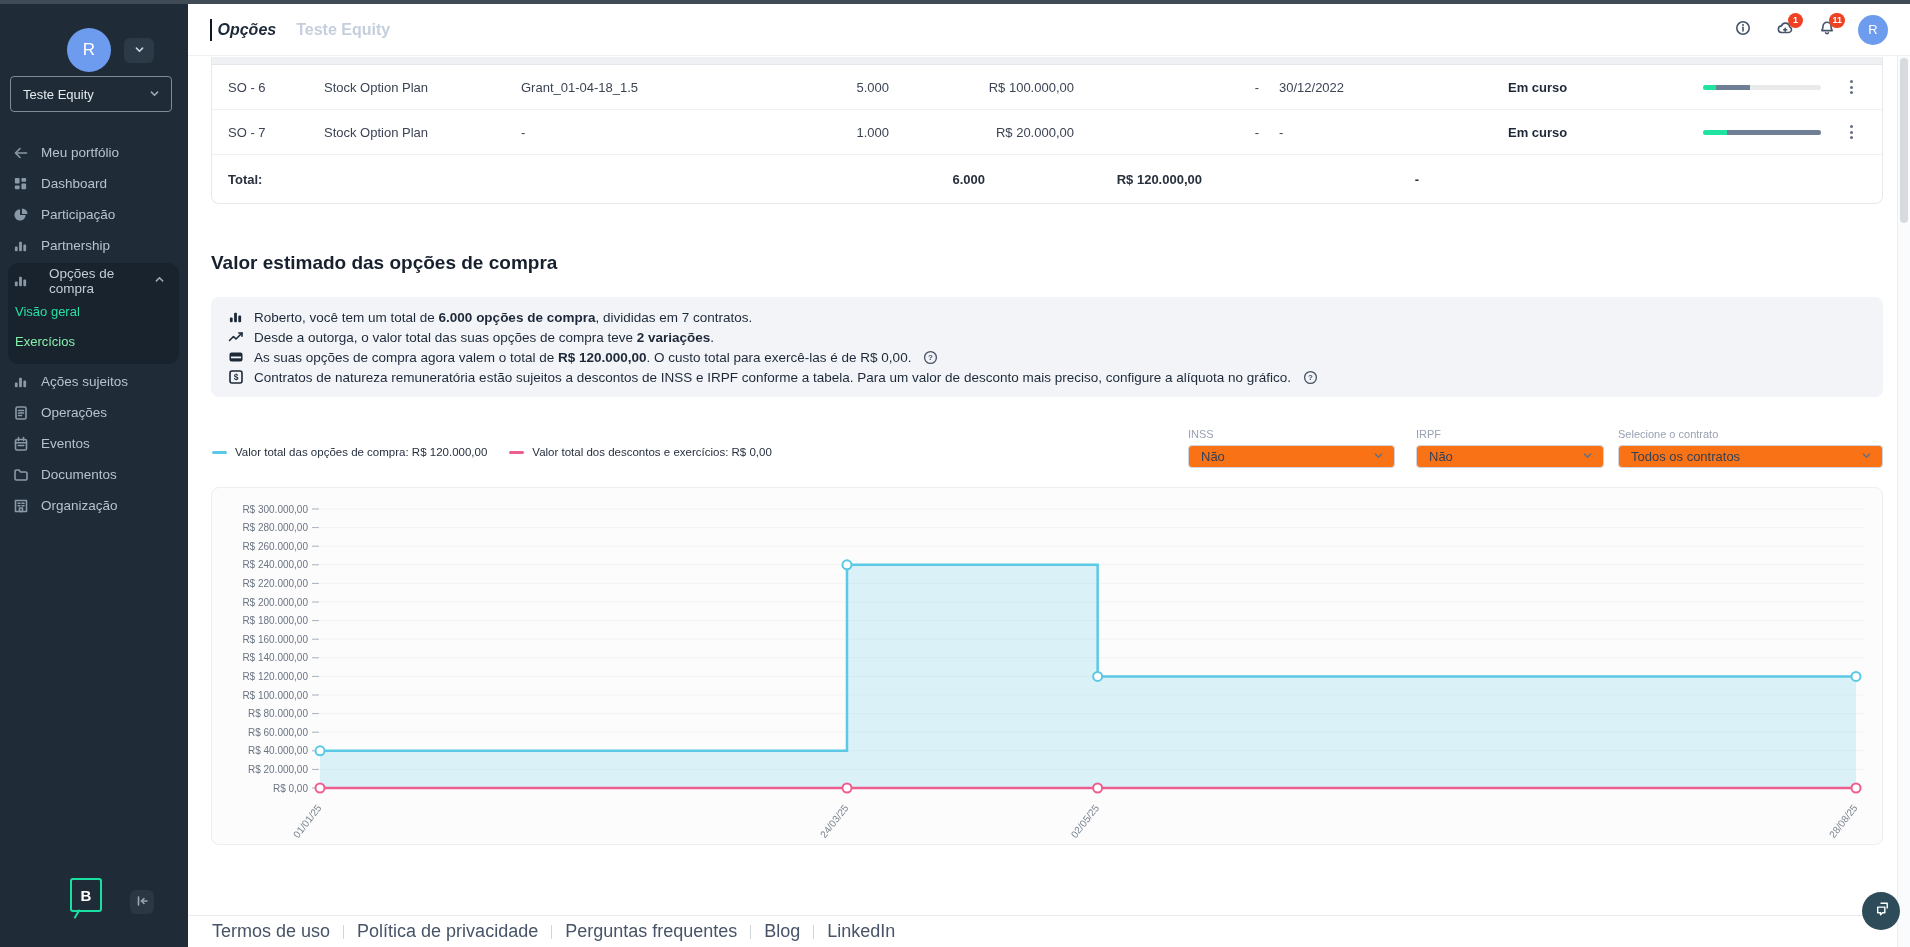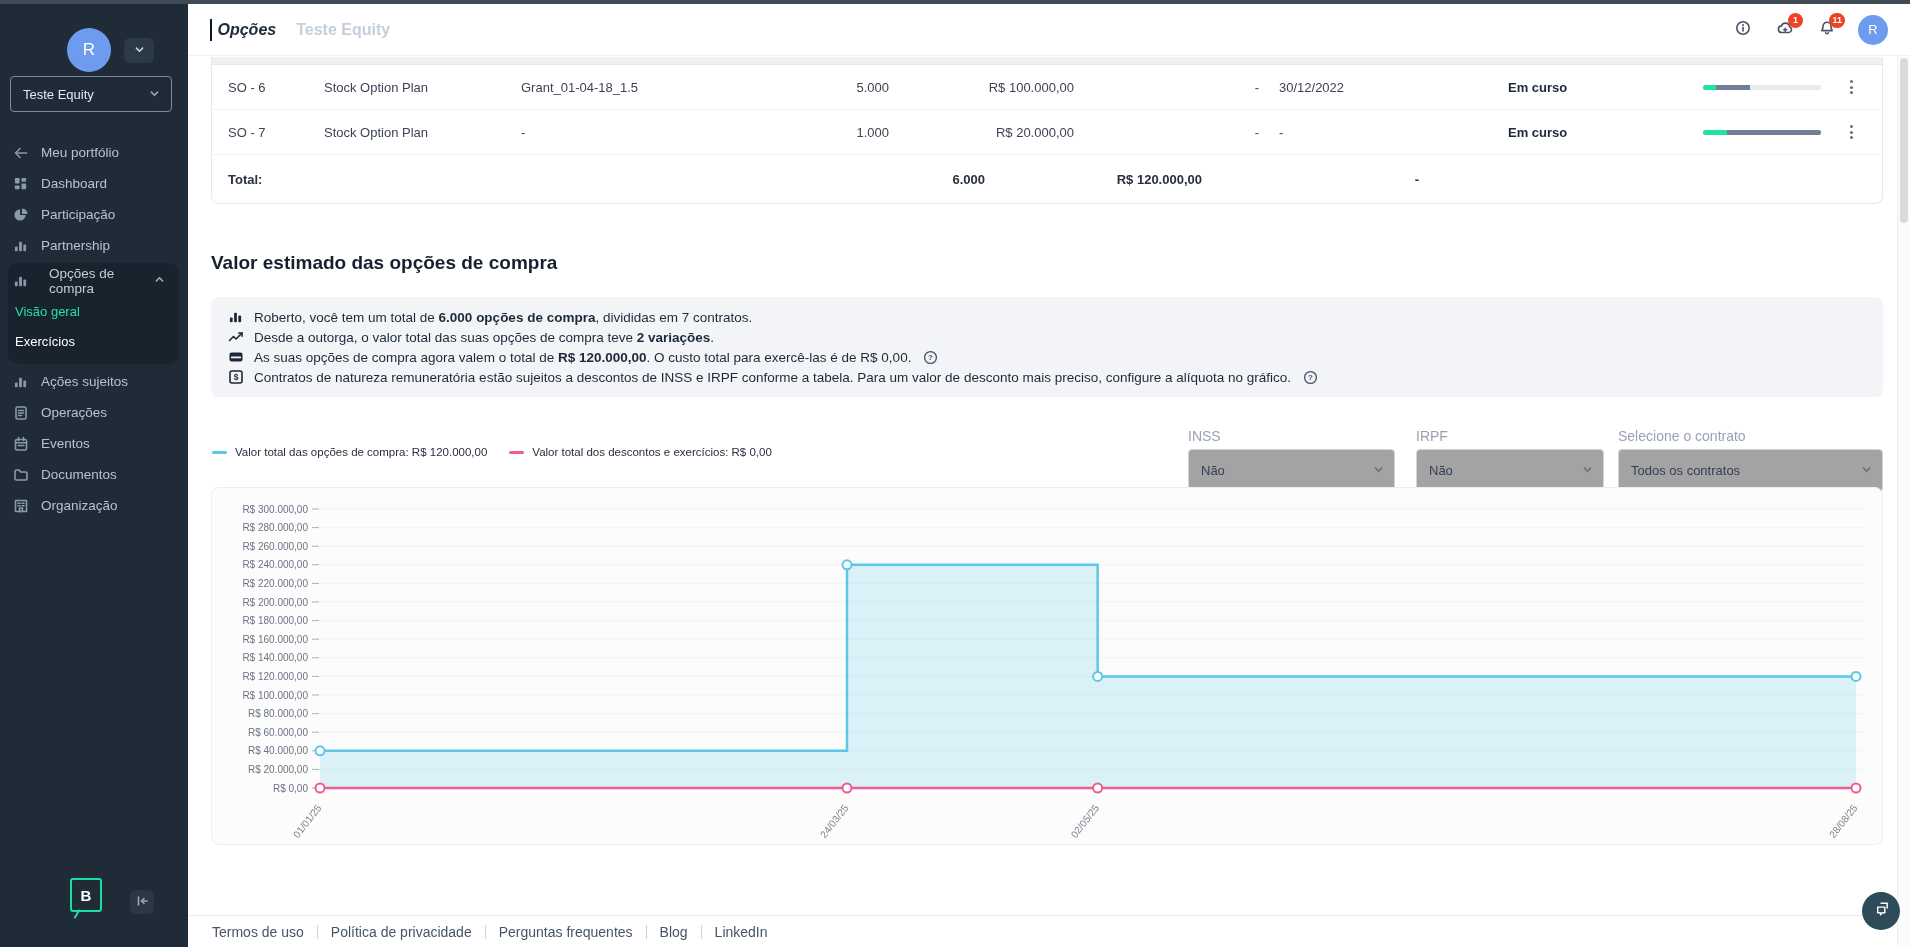--- a/index.html
+++ b/index.html
@@ -21,21 +21,21 @@
   .org-select .chev { color:#9fabb7; }
   .sb-nav { position:absolute; left:0; top:133px; width:188px; }
   .sb-item { height:31px; display:flex; align-items:center; gap:12px; padding-left:13px;
     color:#b7c2cd; font-size:13.5px; cursor:pointer; }
   .sb-item .ic { width:16px; height:16px; color:#8a99a8; flex:0 0 16px; display:flex; }
   .sb-group { margin:2px 4px 2px 8px; width:171px; background:#18232d; border-radius:10px; padding:2px 0 8px 0; }
   .sb-group-head { height:31px; display:flex; align-items:center; gap:20px; padding:0 14px 0 5px;
     color:#c3cdd6; font-size:13.5px; cursor:pointer; }
   .sb-group-head .ic { width:16px; height:16px; color:#8a99a8; flex:0 0 16px; display:flex; }
   .sb-group-head .chev-up { margin-left:auto; color:#9fabb7; }
-  .sb-child { height:30px; display:flex; align-items:center; padding-left:7px; font-size:13px; color:#ffffff; cursor:pointer; }
+  .sb-child { height:30px; display:flex; align-items:center; padding-left:7px; font-size:13px; color:#86efac; cursor:pointer; }
   .sb-child.active { color:#27e0a2; }
   .b-logo { position:absolute; left:70px; top:874px; width:32px; height:34px; border:2px solid #19e0a2;
     border-radius:3px; color:#fff; font-size:15px; font-weight:bold; display:flex; align-items:center;
     justify-content:center; cursor:pointer; }
   .b-logo::after { content:''; position:absolute; left:4px; bottom:-9px; width:2px; height:10px;
     background:#19e0a2; transform:rotate(30deg); }
   .collapse-btn { position:absolute; left:130px; top:886px; width:24px; height:24px; border-radius:6px;
     background:#2b3844; border:none; color:#9aa7b3; display:flex; align-items:center; justify-content:center; cursor:pointer; }
 
   
@@ -80,35 +80,35 @@
   .sline { height:22px; display:flex; align-items:center; gap:10px; font-size:13.5px; color:#1d2939; }
   .sline .ic { width:16px; height:16px; color:#1d2939; flex:0 0 16px; display:flex; }
   .sline b { font-weight:700; }
   .sline .help { width:15px; height:15px; color:#475467; margin-left:2px; display:flex; cursor:pointer; }
 
   .legend { position:absolute; left:24px; top:390px; display:flex; gap:22px; align-items:center; }
   .lg-item { display:flex; align-items:center; gap:8px; font-size:11.5px; color:#27303f; }
   .lg-dash { width:15px; height:3px; border-radius:2px; }
 
   .filter { position:absolute; top:372px; }
-  .filter .flabel { font-size:14px; color:#98a2b3; margin-bottom:5px; }
-  .fbox { height:43px; border:1px solid #d0d5dd; border-radius:4px; background:#a3a3a3; display:flex;
+  .filter .flabel { font-size:11px; color:#98a2b3; margin-bottom:5px; }
+  .fbox { height:23px; border:1px solid #d0d5dd; border-radius:4px; background:#f97316; display:flex;
     align-items:center; justify-content:space-between; padding:0 10px 0 12px; font-size:13px; color:#344054; cursor:pointer; }
   .fbox .chev { color:#667085; }
   .f-inss { left:1000px; width:207px; }
   .f-irpf { left:1228px; width:188px; }
   .f-contract { left:1430px; width:265px; }
 
   .chart-card { position:absolute; left:23px; top:431px; width:1672px; height:358px; background:#fcfcfd;
     border:1px solid #ededf2; border-radius:8px; }
   .chart-card svg { position:absolute; left:0; top:0; }
 
   .footer { position:absolute; left:0; right:13px; top:859px; height:32px; border-top:1px solid #e9ecef;
     display:flex; align-items:center; padding-left:24px; }
-  .footer a { font-size:14px; color:#475467; text-decoration:none; cursor:pointer; }
+  .footer a { font-size:18px; color:#475467; text-decoration:none; cursor:pointer; }
   .fsep { width:1px; height:14px; background:#d0d5dd; margin:0 13px; }
 
   .scrollbar { position:absolute; right:0; top:0; bottom:0; width:13px; background:#fafbfc; border-left:1px solid #eceef0; }
   .thumb { position:absolute; left:2px; right:2px; top:2px; height:165px; background:#d7dbe0; border-radius:4px; }
 
   .chat-fab { position:absolute; left:1862px; top:892px; width:38px; height:38px; border-radius:50%;
     background:#2e4b59; border:none; display:flex; align-items:center; justify-content:center; cursor:pointer; color:#fff; }
 </style>
 </head>
 <body>

